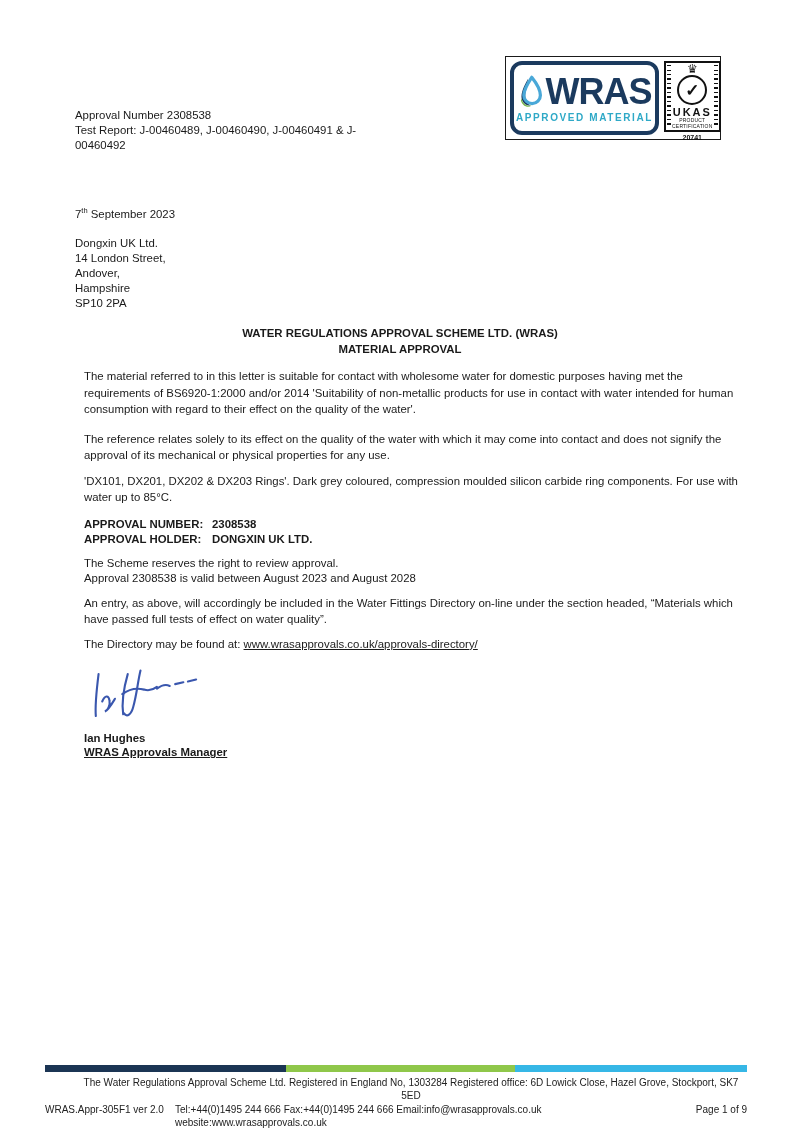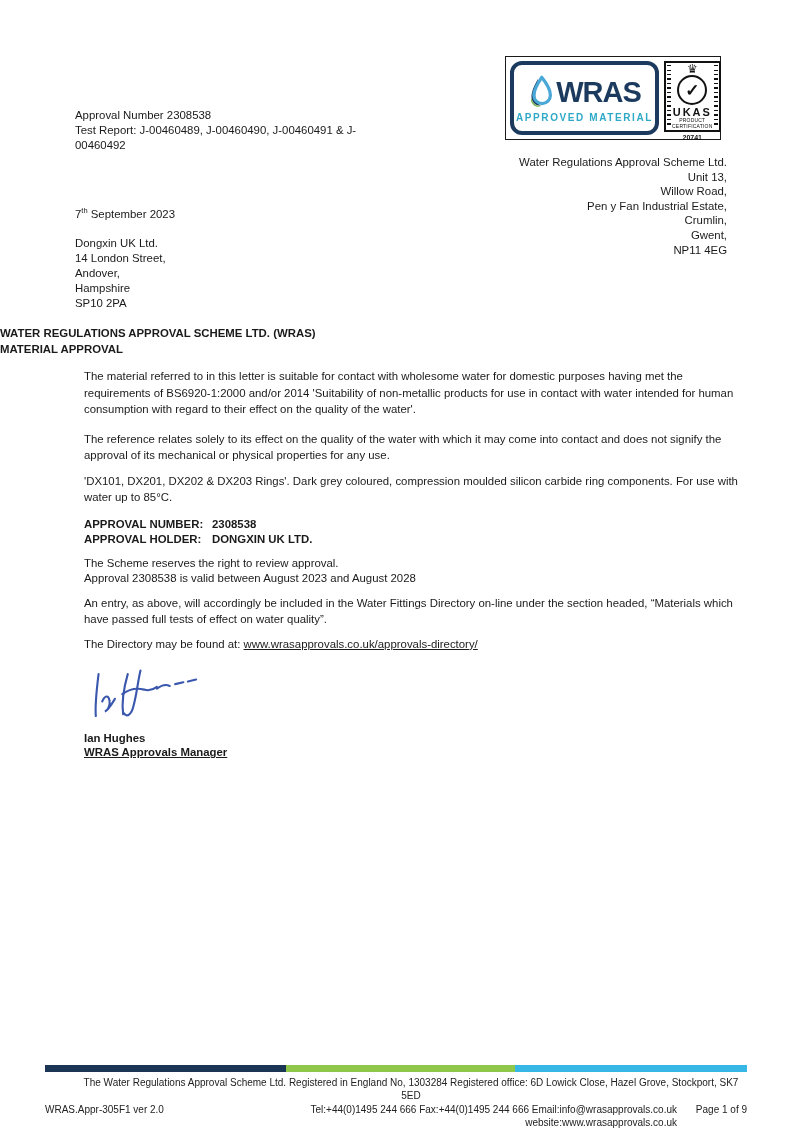--- a/index.html
+++ b/index.html
@@ -23,21 +23,21 @@
     padding:4px;box-sizing:border-box;background:#fff;
   }
   .wras-badge{
     flex:1;
     border:4px solid #1b3a5e;border-radius:12px;
     display:flex;flex-direction:column;align-items:center;justify-content:center;
     padding:2px 2px;box-sizing:border-box;background:#fff;
   }
   .wras-top{display:flex;align-items:center;gap:2px;}
   .wras-wordmark{
-    font-weight:bold;color:#1b3a5e;font-size:29px;letter-spacing:-1px;line-height:30px;
+    font-weight:bold;color:#1b3a5e;font-size:36px;letter-spacing:-1px;line-height:30px;
   }
   .wras-tagline{
     color:#2fa9c7;font-weight:bold;font-size:10px;letter-spacing:1.6px;margin-top:2px;white-space:nowrap;
   }
   .ukas-badge{width:60px;display:flex;flex-direction:column;align-items:stretch;}
   .ukas-inner{
     position:relative;flex:1;
     border:2px solid #111;
     display:flex;flex-direction:column;align-items:center;justify-content:flex-start;
     padding:1px 6px;box-sizing:border-box;background:#fff;
@@ -57,21 +57,21 @@
   .ukas-name{font-weight:bold;font-size:11px;letter-spacing:2px;margin-top:1px;color:#111;}
   .ukas-sub{font-size:5px;line-height:5.5px;color:#111;letter-spacing:.2px;}
   .ukas-number{text-align:center;font-size:7px;font-weight:bold;padding-top:2px;color:#111;}
   
   .sender-address{right:73px;top:155px;text-align:right;line-height:14.6px;}
   
   .date-line{left:75px;top:206px;}
   .date-line sup{font-size:7.5px;}
   .recipient{left:75px;top:236px;line-height:14.9px;}
   
-  .letter-title{left:0;top:326px;width:800px;font-weight:bold;line-height:15.5px;}
+  .letter-title{left:0;top:326px;width:800px;text-align:center;font-weight:bold;line-height:15.5px;}
   
   .body-col{left:84px;top:368px;width:655px;}
   .body-col p{margin:0 0 9px;line-height:16.5px;}
   .p-after-gap{margin-bottom:13px !important;}
   .material-row{display:flex;justify-content:space-between;font-weight:bold;margin:13px 0 15px;line-height:16.5px;}
   .desc{margin-bottom:11px !important;}
   .kv-row{display:flex;font-weight:bold;line-height:15.5px;}
   .kv-label{width:128px;}
   .kv-block{margin-bottom:8px;}
   .scheme-block{line-height:15.2px;margin-bottom:9px;}
@@ -83,21 +83,21 @@
   .signatory-title{font-weight:bold;text-decoration:underline;line-height:14px;}
   
   .footer-bar{
     left:45px;top:1065px;width:702px;height:7px;
     background:linear-gradient(to right,#1b3554 0 34.3%,#8fc74a 34.3% 67%,#36b7e6 67% 100%);
   }
   .footer-text{left:45px;top:1076px;width:702px;font-size:10px;color:#222;}
   .footer-line1{text-align:center;line-height:13px;padding-left:30px;}
   .footer-line2{display:flex;align-items:flex-start;line-height:13px;margin-top:1px;}
   .footer-ref{width:130px;text-align:left;}
-  .footer-mid{flex:1;text-align:right;}
+  .footer-mid{flex:1;text-align:left;}
   .footer-page{width:70px;text-align:right;}
 </style>
 </head>
 <body>
 
 <div class="page">
 
   <div class="abs approval-block">
     <div>Approval Number 2308538</div>
     <div>Test Report: J-00460489, J-00460490, J-00460491 &amp; J-</div>
@@ -127,29 +127,20 @@
             <span>✓</span>
           </div>
         <div class="ukas-name">UKAS</div>
         <div class="ukas-sub">PRODUCT</div>
         <div class="ukas-sub">CERTIFICATION</div>
       </div>
       <div class="ukas-number">20741</div>
     </div>
   </div>
 
-  <div class="abs sender-address">
-    <div>Water Regulations Approval Scheme Ltd.</div>
-    <div>Unit 13,</div>
-    <div>Willow Road,</div>
-    <div>Pen y Fan Industrial Estate,</div>
-    <div>Crumlin,</div>
-    <div>Gwent,</div>
-    <div>NP11 4EG</div>
-  </div>
 
   <div class="abs date-line"><span>7</span><sup>th</sup><span> September 2023</span></div>
 
   <div class="abs recipient">
     <div>Dongxin UK Ltd.</div>
     <div>14 London Street,</div>
     <div>Andover,</div>
     <div>Hampshire</div>
     <div>SP10 2PA</div>
   </div>

